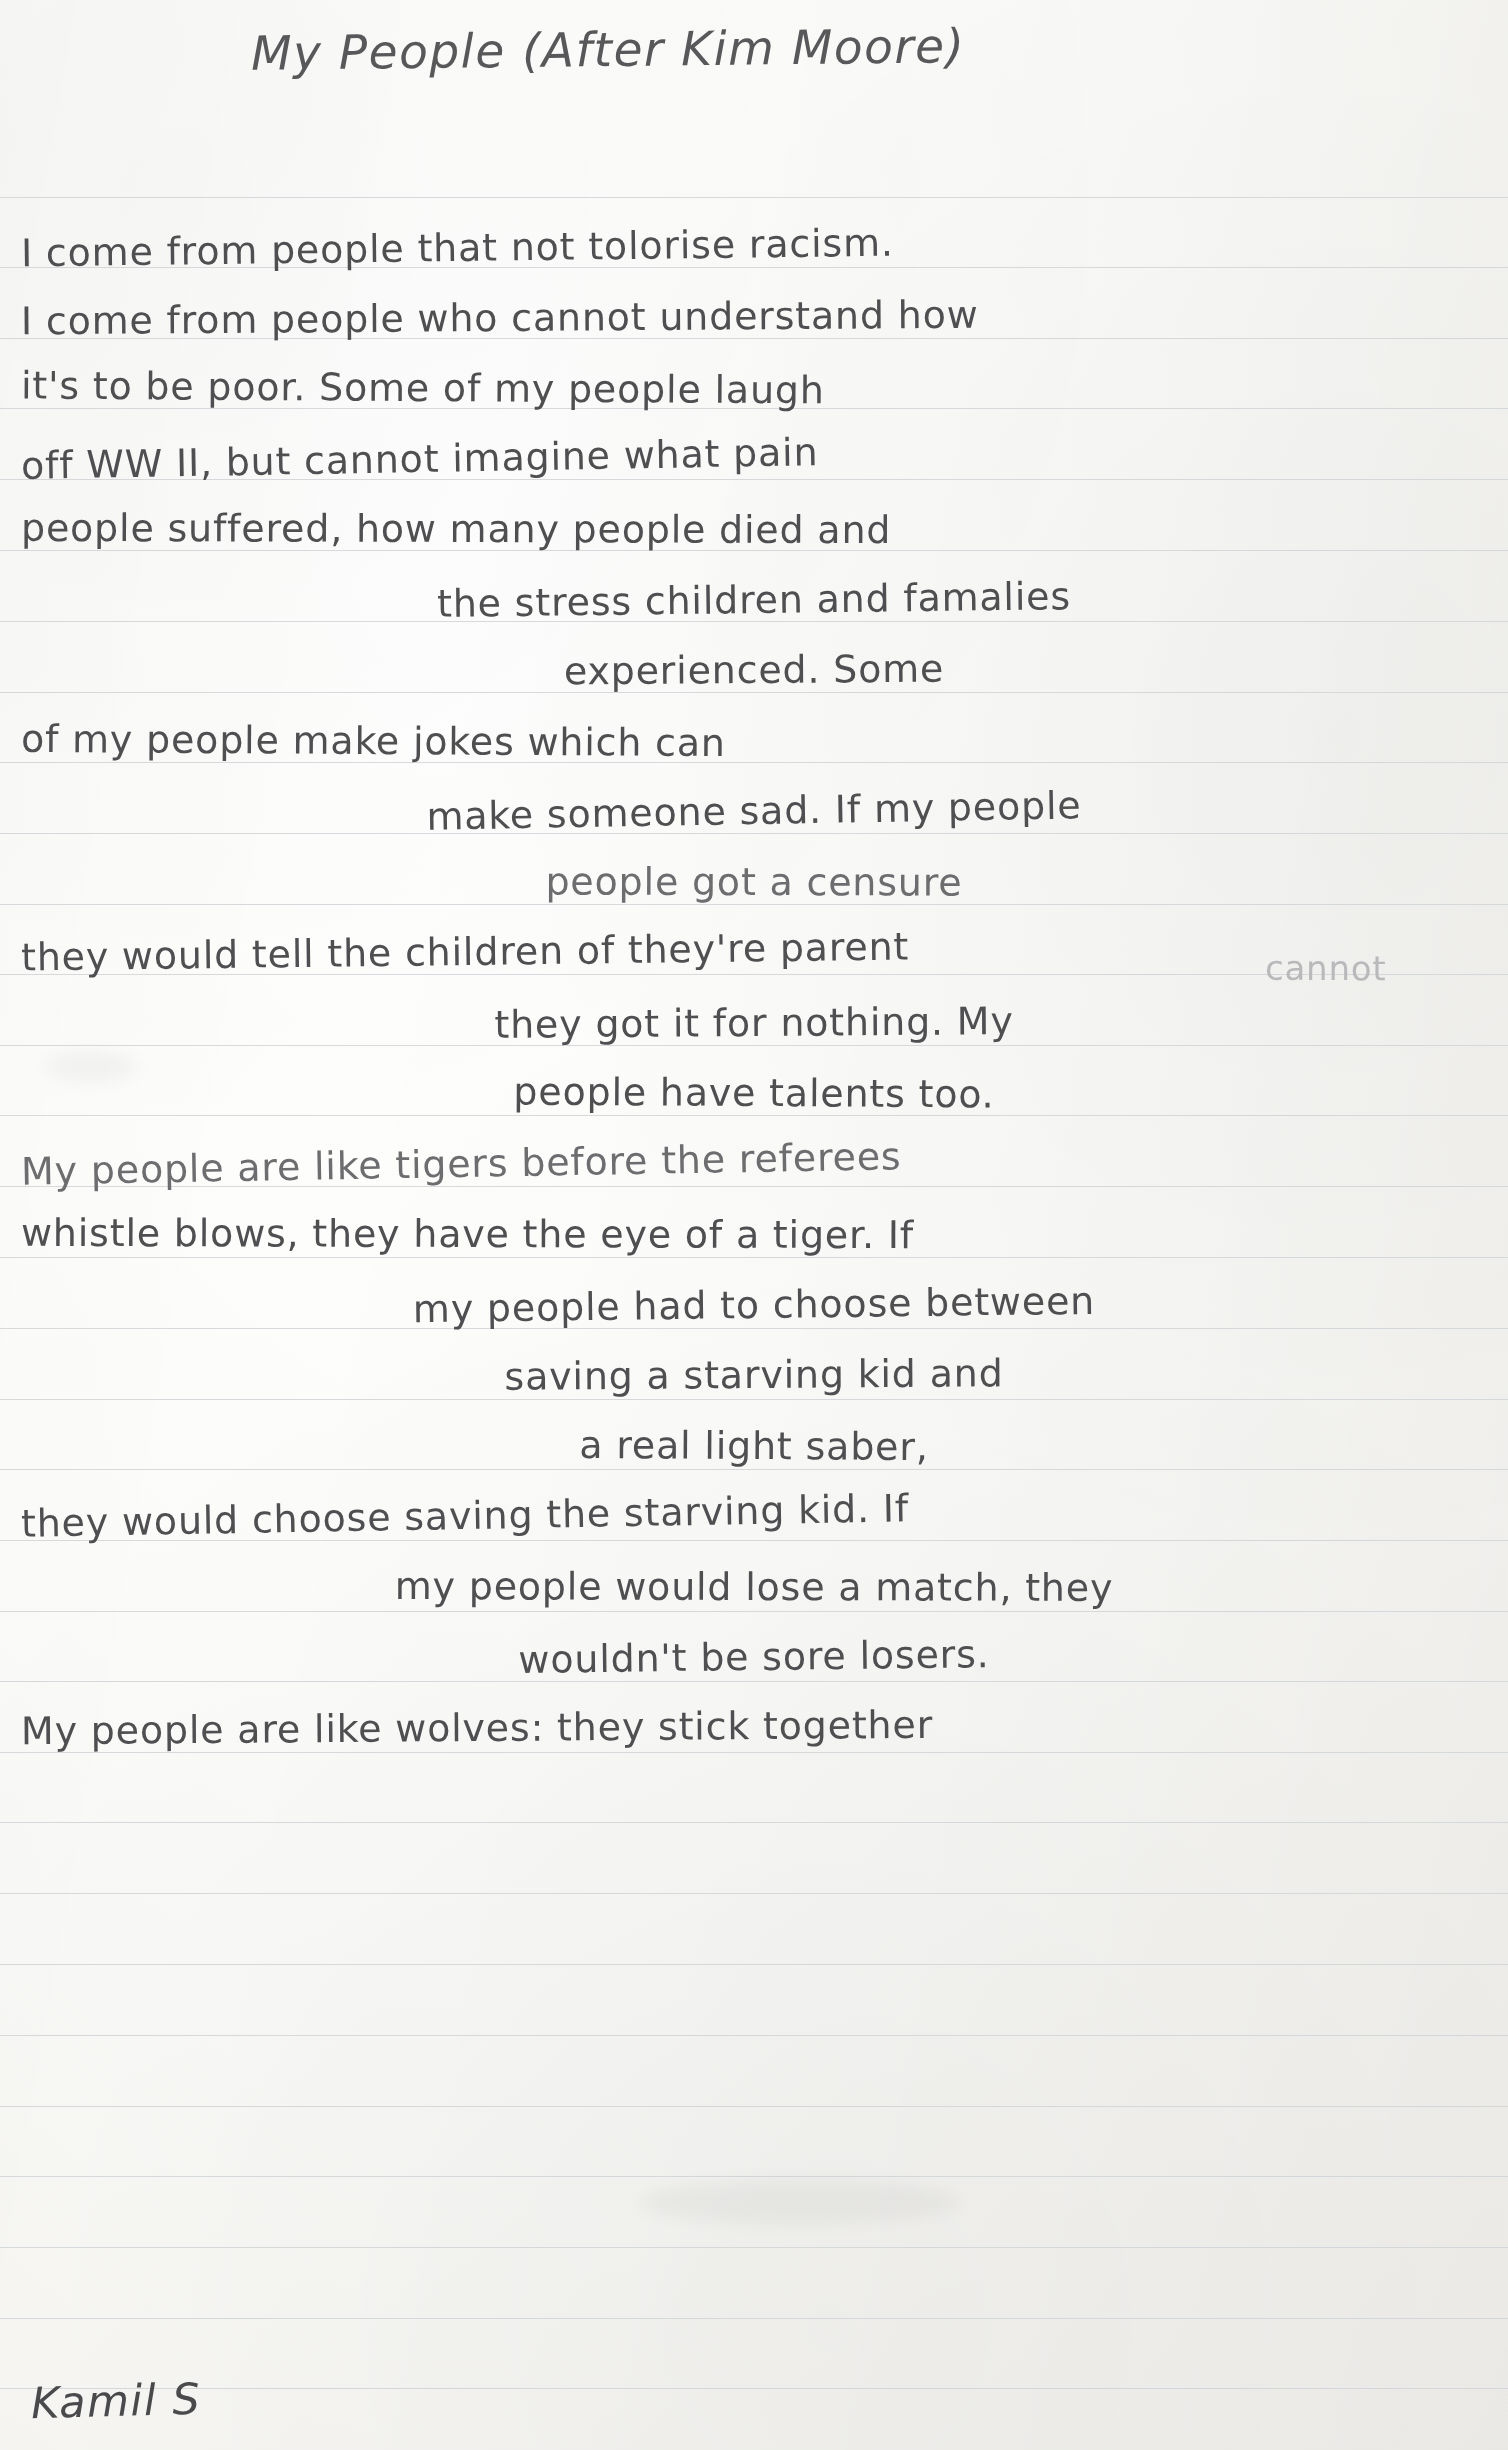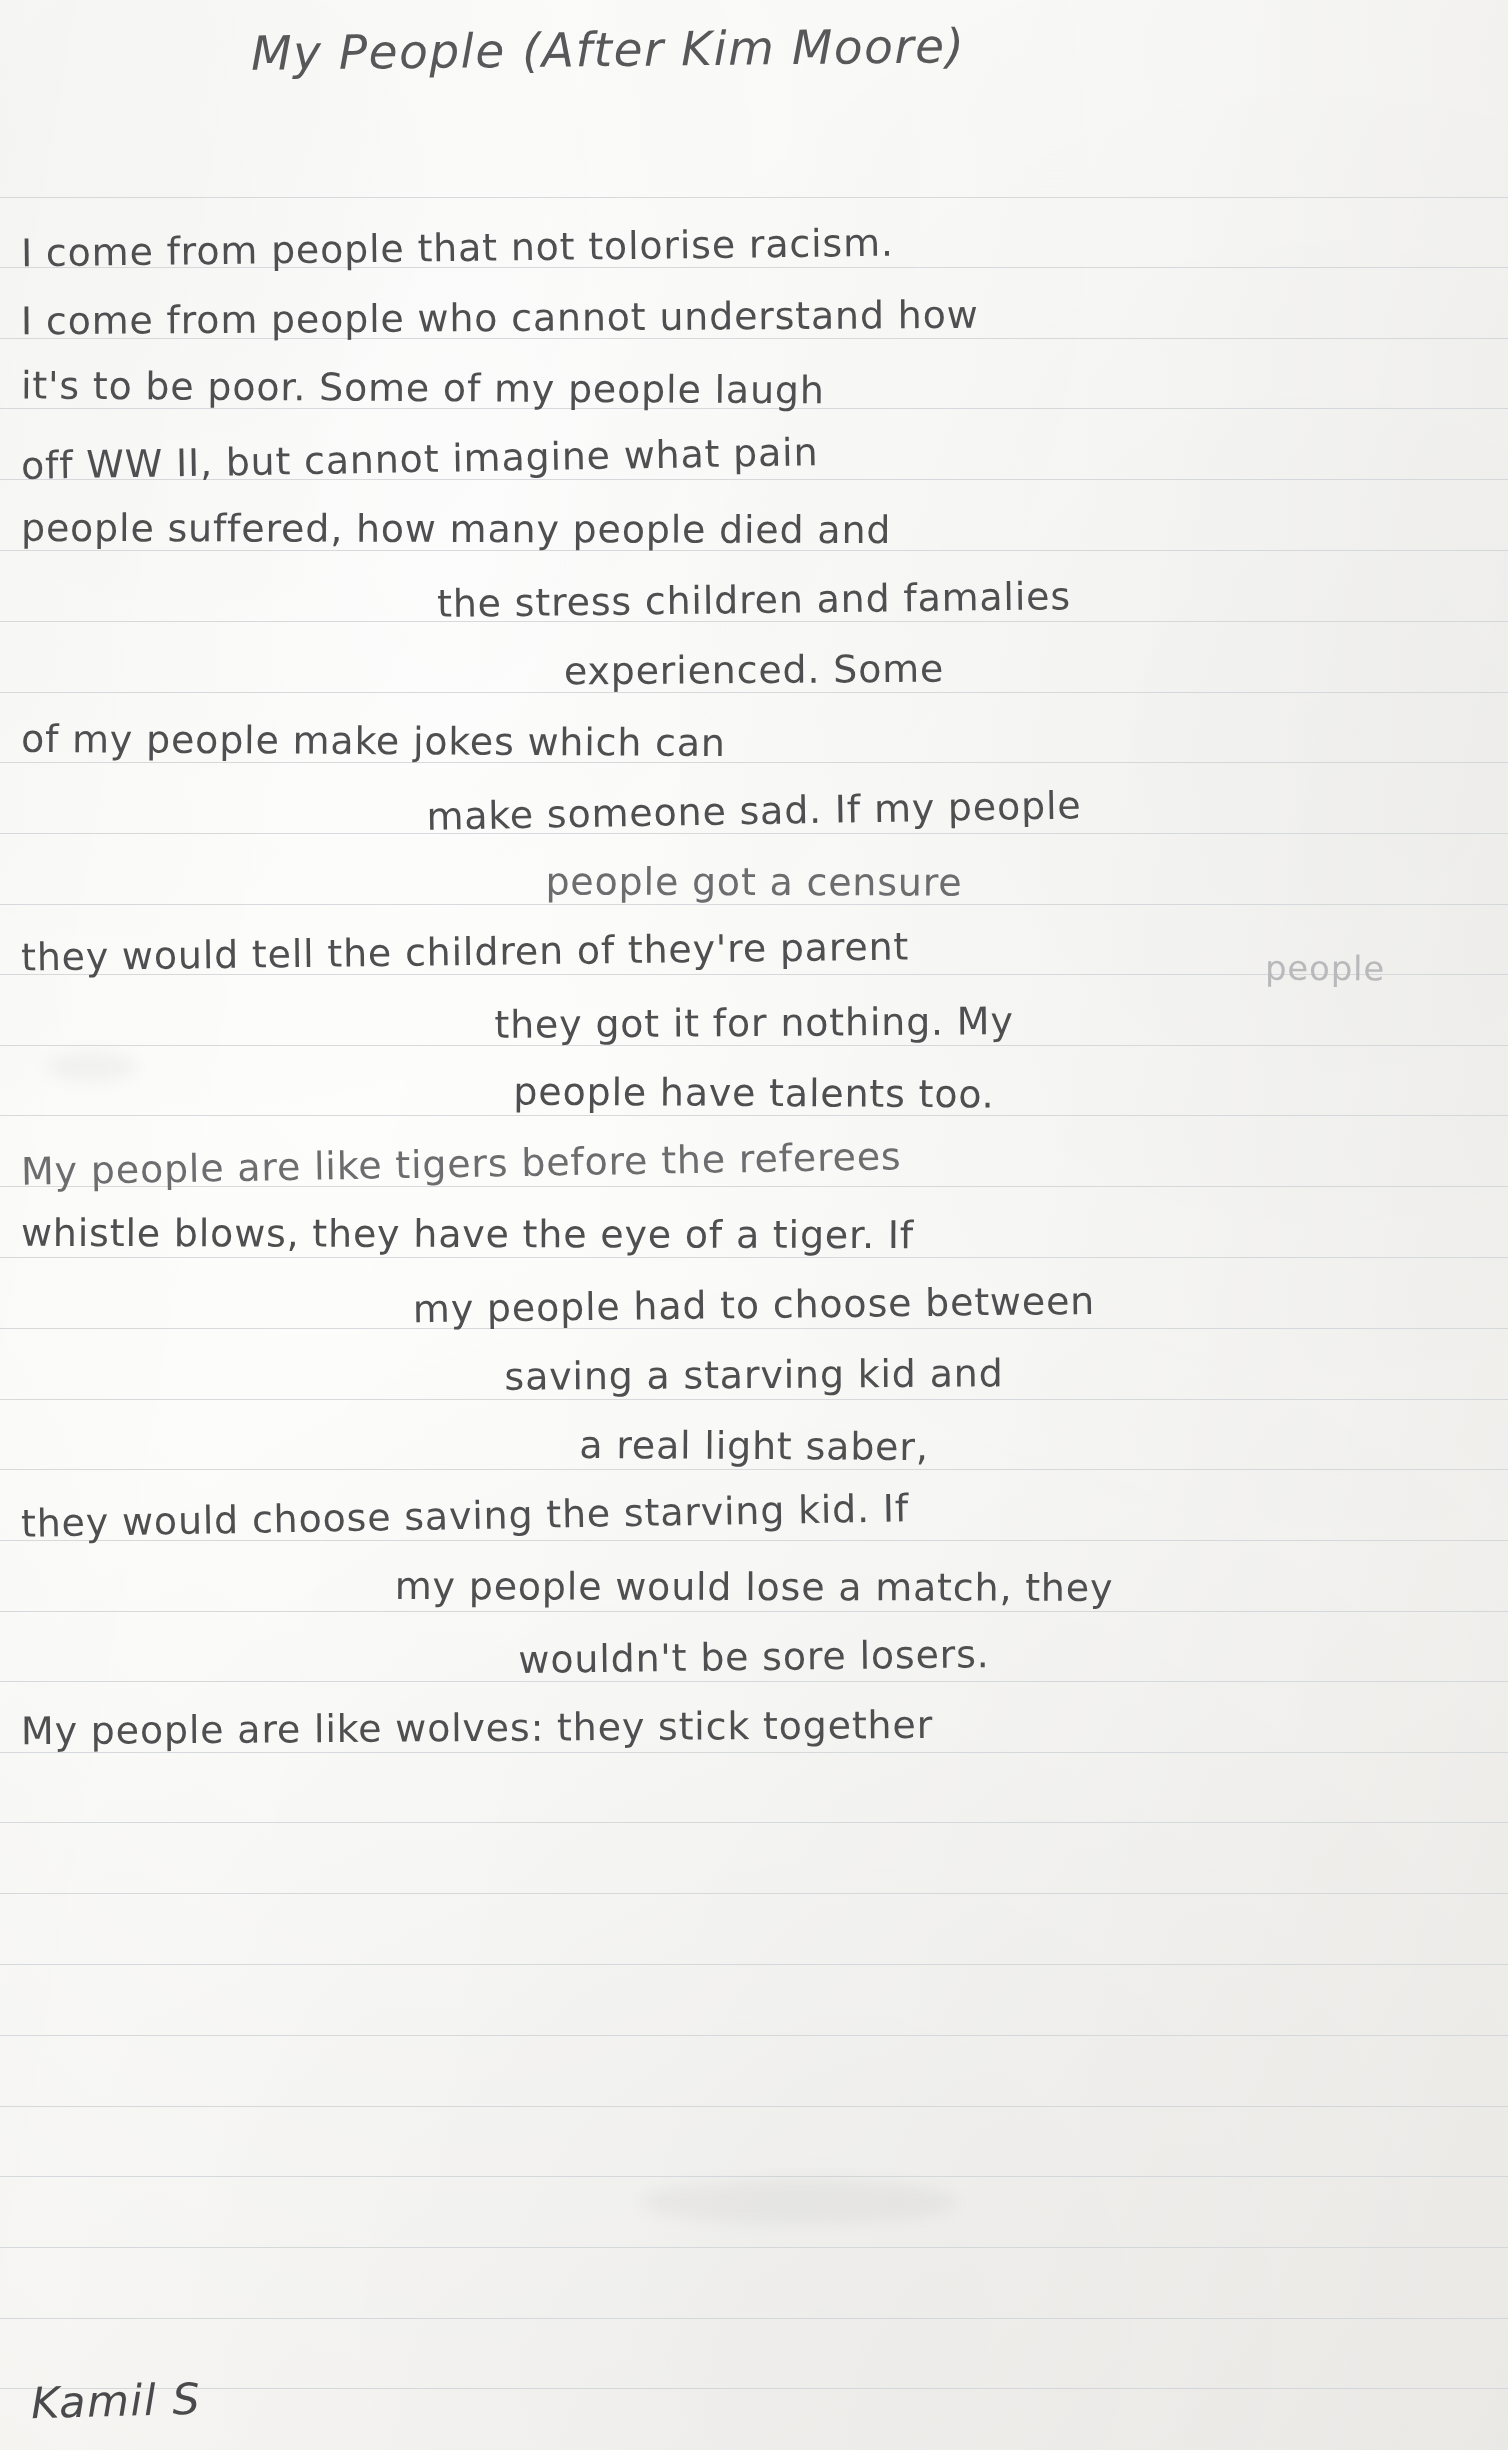--- a/index.html
+++ b/index.html
@@ -142,21 +142,21 @@
       <div class="rule" style="top: 2247px;"></div>
       <div class="rule" style="top: 2318px;"></div>
       <div class="rule" style="top: 2388px;"></div>
     </div>
 
   <div class="smudge" style="left:640px; top:2179px; width:320px; height:46px;"></div>
   <div class="smudge" style="left:46px; top:1051px; width:91px; height:30.5px;"></div>
 
   <div id="title" class="hand" style="left:251px; top:23px;">My People (After Kim Moore)</div>
 
-  <div class="hand body-line l-ghost tilt-c" style="left:1265px; top:952px; font-size:34px;">people</div>
+  <div class="hand body-line l-ghost tilt-c" style="left:1265px; top:952px; font-size:34px;">cannot</div>
 
   <div id="body-layer">
       <div class="hand body-line tilt-a" style="top: 229px; left: 21.3px;">I come from people that not tolorise racism.</div>
       <div class="hand body-line tilt-b" style="top: 299px; left: 21.3px;">I come from people who cannot understand how</div>
       <div class="hand body-line tilt-c" style="top: 369px; left: 21.3px;">it's to be poor. Some of my people laugh</div>
       <div class="hand body-line tilt-d" style="top: 440px; left: 21.3px;">off WW II, but cannot imagine what pain</div>
       <div class="hand body-line tilt-e" style="top: 510px; left: 21.3px;">people suffered, how many people died and</div>
       <div class="hand body-line tilt-a" style="top: 581px; left: 0px; width: 1508px; text-align: center; white-space: nowrap;">the stress children and famalies</div>
       <div class="hand body-line tilt-b" style="top: 651px; left: 0px; width: 1508px; text-align: center; white-space: nowrap;">experienced. Some</div>
       <div class="hand body-line tilt-c" style="top: 722px; left: 21.3px;">of my people make jokes which can</div>

